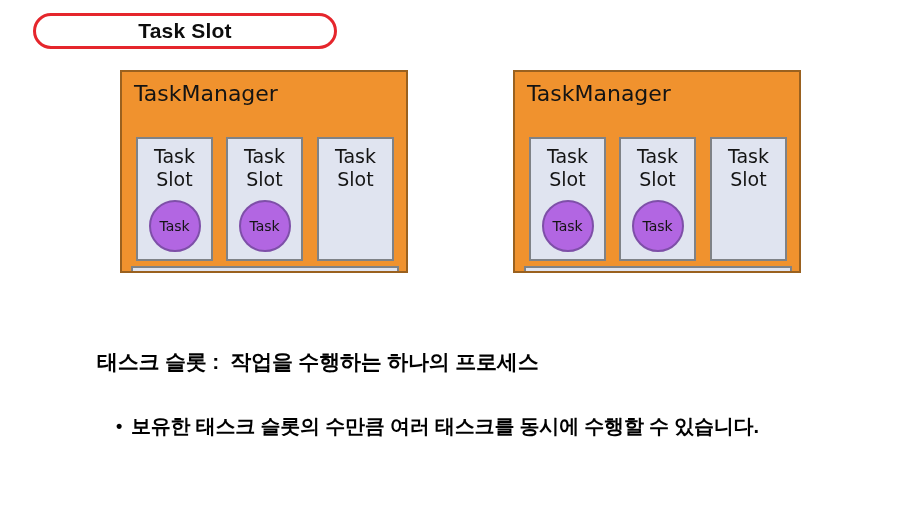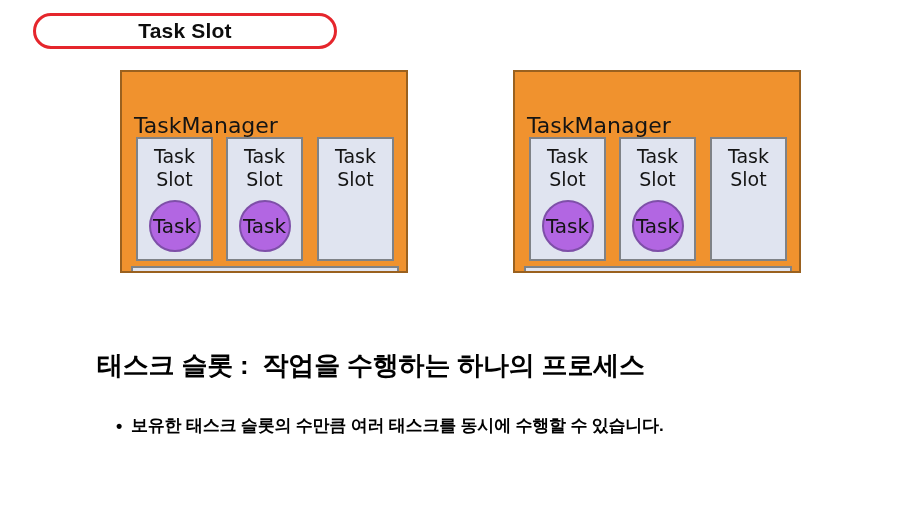--- a/index.html
+++ b/index.html
@@ -45,21 +45,20 @@
     border: 2px solid var(--manager-border);
     overflow: hidden;
   }
   .manager.m0 { left: 120px; }
   .manager.m1 { left: 513px; }
   .manager-title {
     position: absolute;
     left: 12px; top: 9px;
     font-size: 22px;
     color: #141414;
-    margin-top: 32px;
   }
   .slot {
     position: absolute;
     top: 65px;
     width: 77px; height: 124px;
     background: var(--slot-fill);
     border: 2px solid var(--slot-border);
     text-align: center;
   }
   .slot.s0 { left: 14px; }
@@ -74,49 +73,49 @@
   }
   .task-circle {
     position: absolute;
     left: 50%; top: 61px;
     transform: translateX(-50%);
     width: 52px; height: 52px;
     border-radius: 50%;
     background: var(--task-fill);
     border: 2px solid var(--task-border);
     display: flex; align-items: center; justify-content: center;
-    font-size: 20px; color: #141414;
+    font-size: 14px; color: #141414;
   }
   .overflow-slot {
     position: absolute;
     left: 9px; top: 194px;
     width: 268px; height: 40px;
     background: var(--slot-fill);
     border: 2px solid var(--slot-border);
   }
 
   
   .notes-heading {
     position: absolute;
     left: 97px; top: 348px;
     font-family: "Liberation Sans", "DejaVu Sans", sans-serif;
-    font-size: 26px; font-weight: 800;
+    font-size: 21px; font-weight: 800;
     color: #000000;
     white-space: pre-wrap;
     letter-spacing: -0.2px;
   }
   .notes-list {
     position: absolute;
     left: 131px; top: 409px;
     list-style: none;
   }
   .notes-list li {
     position: relative;
     font-family: "Liberation Sans", "DejaVu Sans", sans-serif;
-    font-size: 17px; font-weight: 800;
+    font-size: 20px; font-weight: 800;
     line-height: 34px;
     color: #000000;
     letter-spacing: -0.2px;
   }
   .notes-list li::before {
     content: "\2022";
     position: absolute;
     left: -15px;
     font-size: 18px;
   }

